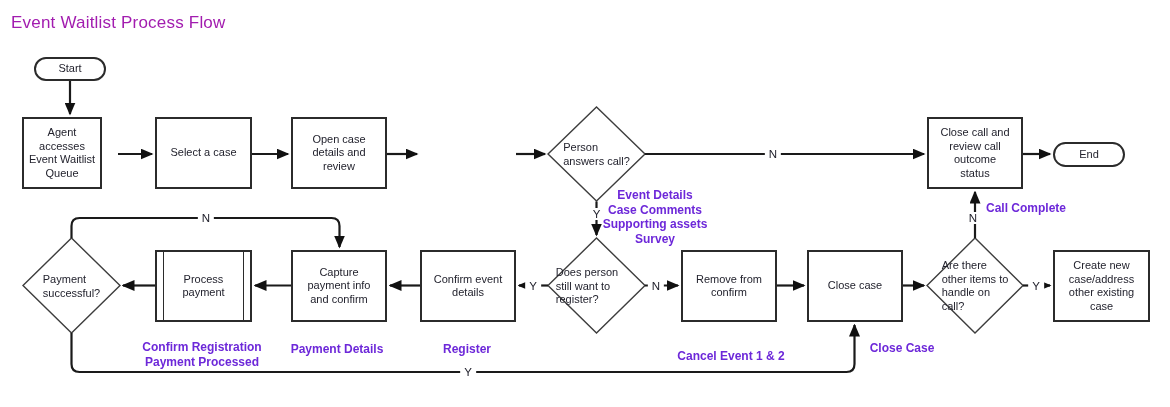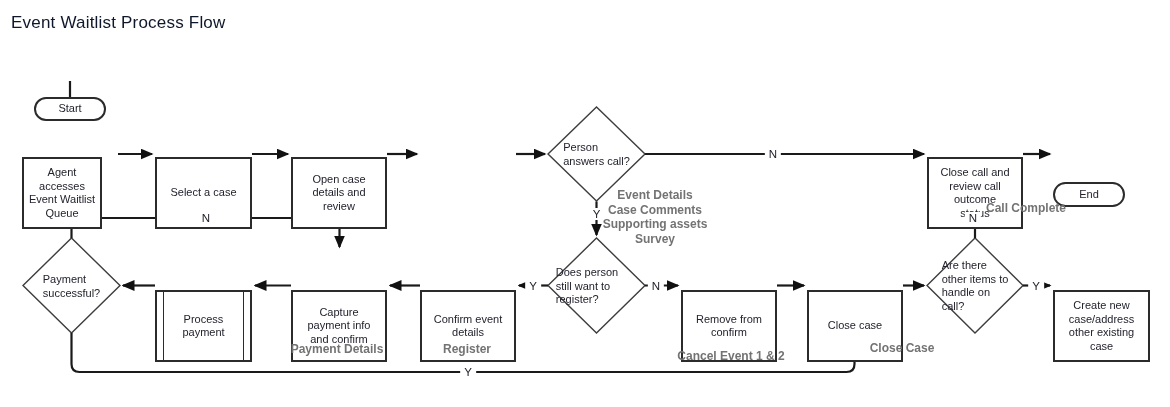--- a/index.html
+++ b/index.html
@@ -2,47 +2,46 @@
 <html><head>
 <meta charset="utf-8">
 <style>
   html,body{margin:0;padding:0;background:#fff;}
   #canvas{
     position:relative;width:1170px;height:407px;background:#fff;overflow:hidden;
     font-family:"Liberation Sans", sans-serif;
   }
   #canvas svg{position:absolute;left:0;top:0;}
   .title{
-    position:absolute;left:11px;top:13px;font-size:17px;color:#0f172a;
+    position:absolute;left:11px;top:13px;font-size:17px;color:#a21caf;
     letter-spacing:.2px;
   }
   .node{
     position:absolute;box-sizing:border-box;background:#fff;
     border:2.2px solid #2b2b2b;
     display:flex;align-items:center;justify-content:center;
     text-align:center;font-size:11px;line-height:13.5px;color:#23232e;
     white-space:pre-line;
-    margin-top:40px;
   }
   .terminator{border-radius:13px;border-width:2.3px;}
   .pp-bar{position:absolute;top:0;bottom:0;width:0;border-left:1.8px solid #2b2b2b;}
   .pp-bar.left{left:6px;}
   .pp-bar.right{right:6px;}
   .dlabel{
     position:absolute;transform:translate(-50%,-50%);
     text-align:left;font-size:11px;line-height:13.5px;color:#23232e;
     white-space:pre-line;pointer-events:none;
   }
   .elabel{
     position:absolute;transform:translate(-50%,-50%);
     font-size:11.5px;color:#23232e;background:#fff;padding:0 4px;
   }
   .ann{
     position:absolute;transform:translate(-50%,0);
-    color:#737373;font-weight:bold;font-size:12px;line-height:14.5px;
+    color:#6d28d9;font-weight:bold;font-size:12px;line-height:14.5px;
     text-align:center;white-space:pre-line;
   }
   .ann.mid{transform:translate(-50%,-50%);}
 </style>
 </head>
 <body>
 
 <div id="canvas">
 
   <svg width="1170" height="407" viewBox="0 0 1170 407">
@@ -138,18 +137,20 @@
   <span class="elabel" style="left:533px;top:286px">Y</span>
   <span class="elabel" style="left:656px;top:286px">N</span>
   <span class="elabel" style="left:973px;top:217.5px">N</span>
   <span class="elabel" style="left:1036px;top:286px">Y</span>
 
   <div class="ann" style="left:655px;top:188px">Event Details
 Case Comments
 Supporting assets
 Survey</div>
   <div class="ann mid" style="left:1026px;top:207.5px">Call Complete</div>
+  <div class="ann" style="left:202px;top:340px">Confirm Registration
+Payment Processed</div>
   <div class="ann mid" style="left:337px;top:349px">Payment Details</div>
   <div class="ann mid" style="left:467px;top:349px">Register</div>
   <div class="ann mid" style="left:731px;top:356px">Cancel Event 1 &amp; 2</div>
   <div class="ann mid" style="left:902px;top:348px">Close Case</div>
 
 </div>
 
 </body></html>

